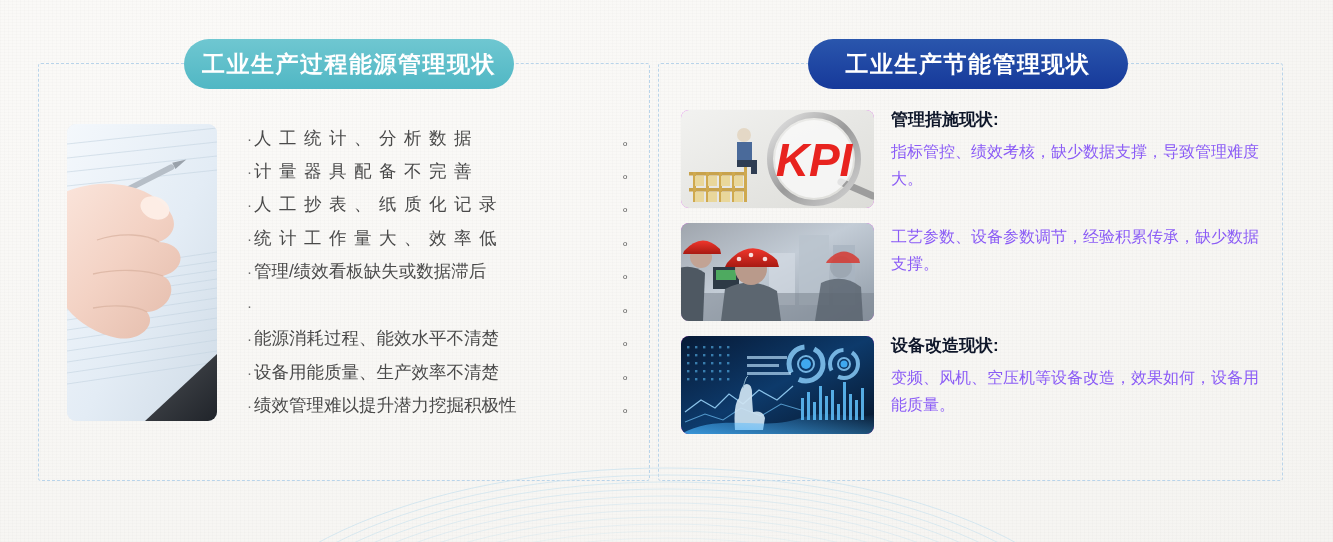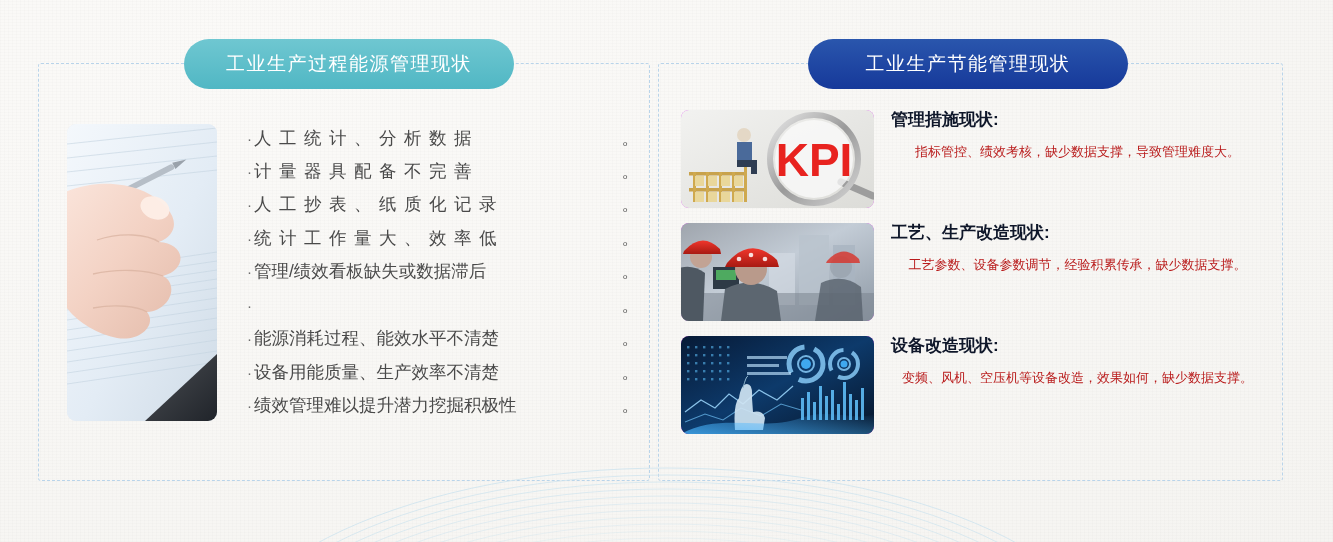--- a/index.html
+++ b/index.html
@@ -46,22 +46,22 @@
   
   .pill {
     position: absolute;
     top: -25px;
     height: 50px;
     border-radius: 25px;
     display: flex;
     align-items: center;
     justify-content: center;
     color: #ffffff;
-    font-weight: normal;
-    font-size: 19px;
+    font-weight: bold;
+    font-size: 23px;
     letter-spacing: 1.5px;
     white-space: nowrap;
     box-sizing: border-box;
   }
   #pill-left {
     left: 145px;  width: 330px;
     background: linear-gradient(180deg,#6fc7d1 0%, #50b7c4 100%);
   }
   #pill-right {
     left: 149px; width: 320px;
@@ -126,39 +126,39 @@
     display: flex;
     align-items: flex-start;
     margin-bottom: 15px;
   }
   .rc-thumb {
     width: 193px; height: 98px;
     border-radius: 8px;
     overflow: hidden;
     flex: 0 0 auto;
     background: #d946ef;
+    font-style: italic;
   }
   .rc-thumb svg { display: block; }
   .rc-text {
     margin-left: 17px;
     flex: 1 1 auto;
     min-width: 0;
   }
   .rc-title {
     font-size: 17px;
     font-weight: bold;
     color: #0f172a;
     line-height: 20px;
     margin-bottom: 8px;
   }
   .rc-desc {
-    font-size: 13px;
-    color: #b91c1c;
+    font-size: 16px;
+    color: #8b5cf6;
     line-height: 27px;
-    text-align: center;
   }
 </style>
 </head>
 <body>
 
 <div id="bg-texture"></div>
 
 <div class="panel" id="panel-left">
 
   <div class="pill" id="pill-left">工业生产过程能源管理现状</div>
@@ -374,21 +374,20 @@
           <circle cx="58" cy="36" r="2.3" fill="#fff" opacity="0.85"></circle>
           <circle cx="70" cy="32" r="2.3" fill="#fff" opacity="0.85"></circle>
           <circle cx="84" cy="36" r="2.3" fill="#fff" opacity="0.85"></circle>
 
           <path d="M140 60 q22 -10 40 4 l2 34 h-48 z" fill="#59636e" opacity="0.82"></path>
           <circle cx="160" cy="44" r="11" fill="#9aa4ae" opacity="0.8"></circle>
           <path d="M146 38 q16 -18 32 -2 l1 4 h-34 z" fill="#d8352c" opacity="0.82"></path>
         </svg>
       </div>
       <div class="rc-text">
-        <div class="rc-title">工艺、生产改造现状:</div>
         <div class="rc-desc">工艺参数、设备参数调节，经验积累传承，缺少数据支撑。</div>
       </div>
     </div>
 
     <div class="rc-item">
       <div class="rc-thumb">
         <svg width="193" height="98" viewBox="0 0 193 98">
           <defs>
             <linearGradient id="dbg" x1="0" y1="0" x2="1" y2="1">
               <stop offset="0%" stop-color="#071a36"></stop>
@@ -472,21 +471,21 @@
           <g>
             <path d="M54 94 q-2 -26 4 -32 q2 -14 8 -14 q6 0 5 14 l1 14 q10 -2 12 6 l-2 12 z" fill="#cfe4f2" opacity="0.92"></path>
             <path d="M62 52 q3 -12 5 -12" stroke="#8fb6cf" stroke-width="1" fill="none"></path>
           </g>
 
           <path d="M0 98 C 40 76, 80 96, 120 82 C 150 71, 172 86, 193 78 L193 98 Z" fill="url(#glowG)"></path>
         </svg>
       </div>
       <div class="rc-text">
         <div class="rc-title">设备改造现状:</div>
-        <div class="rc-desc">变频、风机、空压机等设备改造，效果如何，缺少数据支撑。</div>
+        <div class="rc-desc">变频、风机、空压机等设备改造，效果如何，设备用能质量。</div>
       </div>
     </div>
 
   </div>
 </div>
 
 <div id="bottom-arc">
   <svg width="920" height="430" viewBox="0 0 920 430">
     <g fill="none" stroke="#cfe4ee" stroke-width="1">
       <ellipse cx="460" cy="216" rx="458" ry="212" opacity="0.85"></ellipse>

